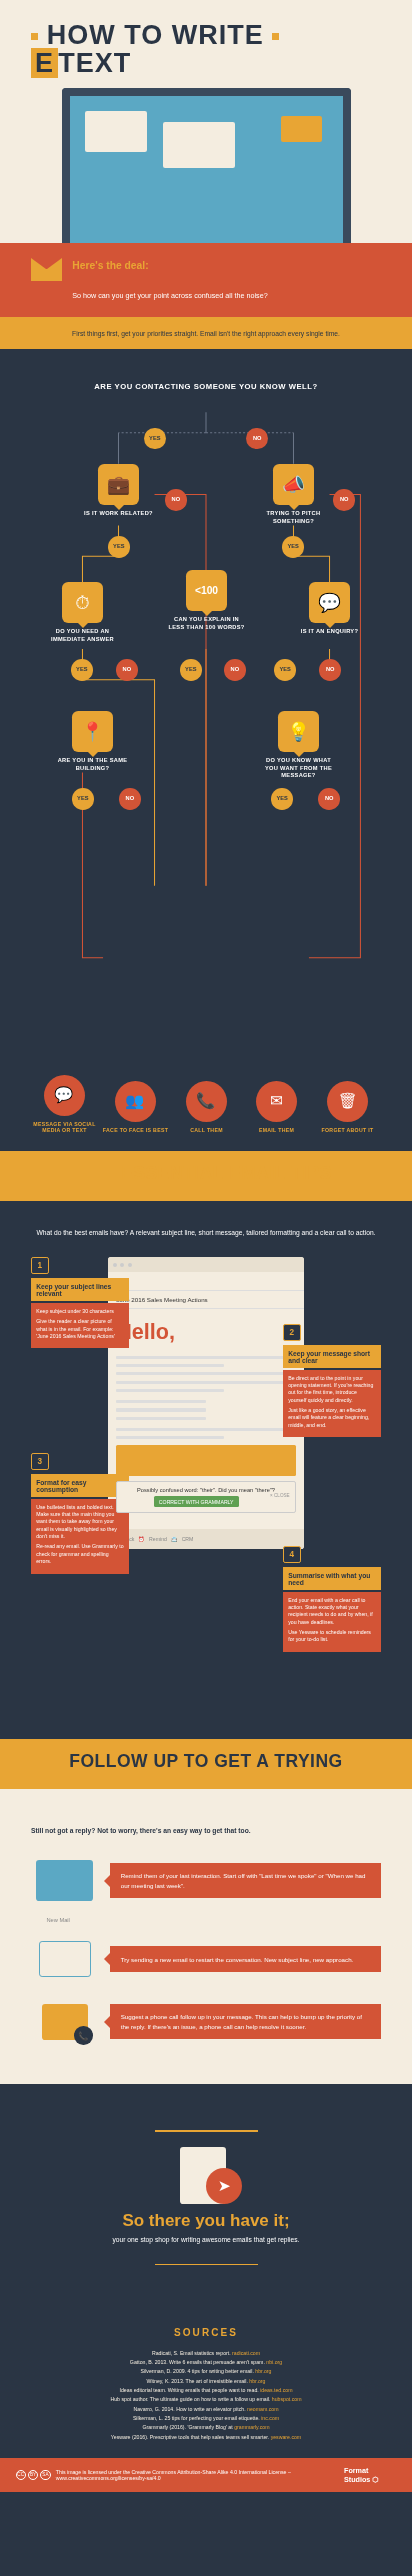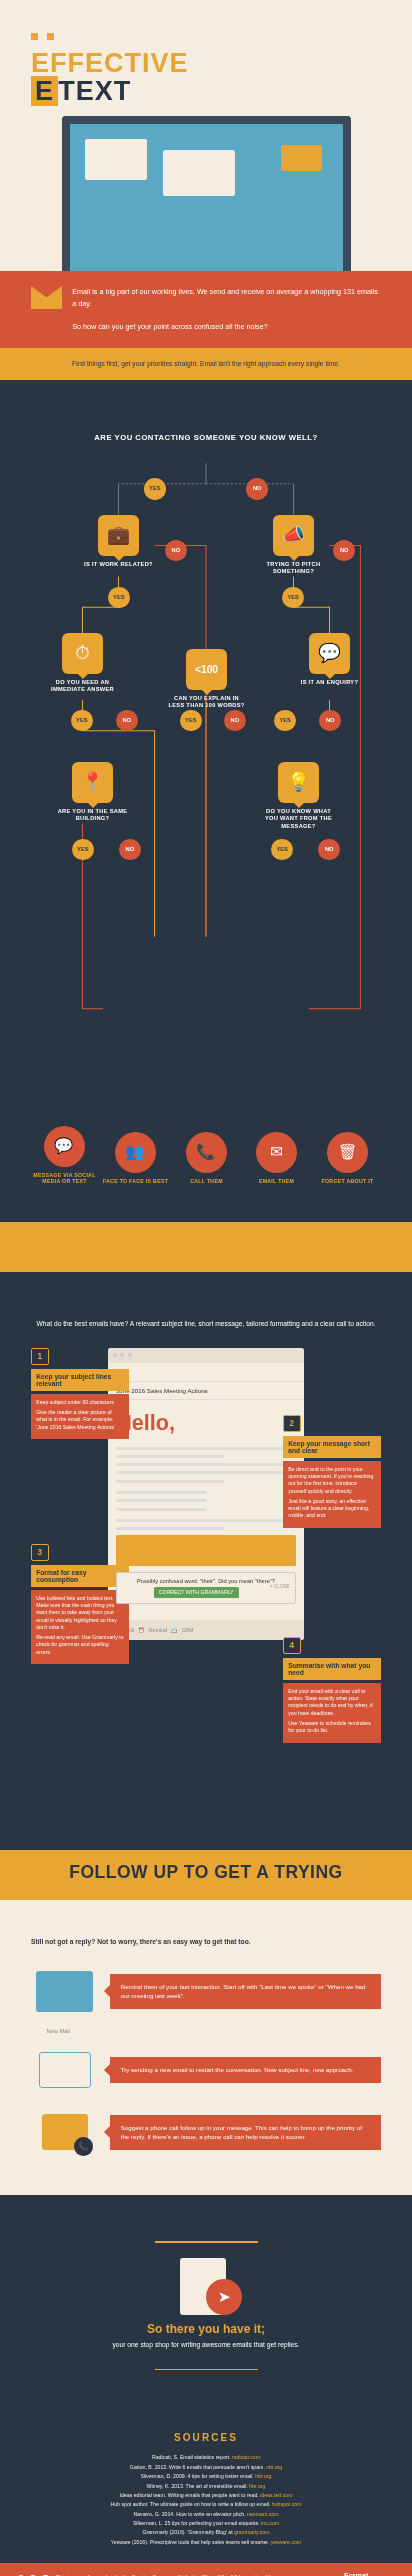--- a/index.html
+++ b/index.html
@@ -1,17 +1,17 @@
 <!DOCTYPE html>
 <html style="font-size:8.2px"><head>
 <meta charset="utf-8">
 <style>
 *{margin:0;padding:0;box-sizing:border-box}
 body{font-family:Arial,Helvetica,sans-serif;background:#2a3544;width:412px;margin:0 auto}
-.section{width:100%;padding:38px 31px;text-align:center}
+.section{width:100%;padding:18px 31px;text-align:center}
 .hero{background:#f4ede0;padding:20.6px 31px 0;position:relative}
 .hero-title{font-size:27px;font-weight:900;color:#2a3544;letter-spacing:1px;line-height:1.05}
 .hero-title .how{color:#2a3544}
 .hero-title .effective{color:#e8a534}
 .hero-title .emails{color:#2a3544;display:block}
 .hero-title .emails .e{background:#e8a534;color:#2a3544;padding:0 4.1px}
 .monitor{width:289px;height:155px;background:#3a4a5c;margin:10.3px auto 0;border-radius:4.1px 4.1px 0 0;position:relative;border:8.2px solid #3a4a5c;border-bottom:none}
 .monitor-inner{background:#5ba8c4;height:100%;position:relative;overflow:hidden}
 .mini-win{position:absolute;background:#f4ede0;border-radius:2.1px}
 .win1{width:62px;height:41px;top:15.5px;left:15.5px}
@@ -65,57 +65,58 @@
 .followup-sub{font-size:6.7px;color:#2a3544;margin:12.4px 0 20.6px;font-weight:600}
 .fu-row{display:flex;align-items:center;gap:12.4px;margin:10.3px 0}
 .fu-icon{width:67px;height:52px;flex-shrink:0;display:flex;align-items:center;justify-content:center}
 .fu-mail{width:57px;height:41px;background:#5ba8c4;border-radius:3.1px;position:relative}
 .fu-text{flex:1;background:#d35436;color:#fff;font-size:6.2px;padding:8.2px 10.3px;text-align:left;line-height:1.5;position:relative}
 .fu-text::before{content:'';position:absolute;left:-6.2px;top:50%;transform:translateY(-50%);border-top:6.2px solid transparent;border-bottom:6.2px solid transparent;border-right:6.2px solid #d35436}
 .closing{background:#2a3544;padding:26px 31px;text-align:center}
 .closing-icon{width:62px;height:46px;margin:0 auto 12.4px;position:relative}
 .closing-paper{width:46px;height:57px;background:#f4ede0;border-radius:3.1px;position:absolute;left:5.2px;top:-5.2px}
 .closing-arrow{width:36px;height:36px;background:#d35436;border-radius:50%;position:absolute;right:-5.2px;bottom:-5.2px;display:flex;align-items:center;justify-content:center;color:#fff;font-size:15.5px}
-.closing h2{color:#e8a534;font-size:12px;font-weight:900;margin-bottom:5.2px}
+.closing h2{color:#e8a534;font-size:17px;font-weight:900;margin-bottom:5.2px}
 .closing p{color:#fff;font-size:6.7px}
 .divider{height:1.5px;background:#e8a534;width:103px;margin:20.6px auto}
 .sources{background:#2a3544;padding:15.5px 31px;text-align:center}
 .sources h3{color:#e8a534;font-size:10px;letter-spacing:2.1px;margin-bottom:10.3px}
 .sources p{color:#f4ede0;font-size:5.2px;line-height:1.8}
 .sources .site{color:#e8a534}
 .footer{background:#d35436;padding:8.2px 15.5px;display:flex;align-items:center;justify-content:space-between;color:#fff;font-size:5.2px}
 .cc{display:flex;gap:2.1px}
 .cc span{width:10.3px;height:10.3px;border:0.5px solid #fff;border-radius:50%;display:flex;align-items:center;justify-content:center;font-size:4.6px}
 .neo{font-size:7.2px;font-weight:600}
 svg.flowlines{position:absolute;top:0;left:0;width:100%;height:100%;pointer-events:none}
 .sq{width:7.2px;height:7.2px;background:#e8a534;display:inline-block;vertical-align:middle}
 </style>
 </head>
 <body>
 
 <div class="hero">
   <div class="hero-title">
     <span class="sq"></span>
+    <span class="how">HOW TO WRITE</span>
     <span class="sq"></span><br>
-    <span class="effective">EFFECTIVE</span>
     <span class="emails"><span class="e">E</span><span>TEXT</span></span>
   </div>
   <div class="monitor">
     <div class="monitor-inner">
       <div class="mini-win win1"></div>
       <div class="mini-win win2"></div>
       <div class="mini-win win3"></div>
     </div>
   </div>
 </div>
 
 <div class="orange-strip">
   <div class="env-icon"></div>
   <div class="deal-text">
-    <p>Email is a big part of our working lives. We send and receive on average a whopping 131 emails a day.</p><br>
+    <h3>Here's the deal:</h3>
+    <br>
     <p>So how can you get your point across confused all the noise?</p>
   </div>
 </div>
 
 <div class="banner">
   <p>First things first, get your priorities straight. Email isn't the right approach every single time.</p>
 </div>
 
 <div class="section dark">
   <div class="question">ARE YOU CONTACTING SOMEONE YOU KNOW WELL?</div>
@@ -154,21 +155,21 @@
     </div>
     <span class="yn" style="top:124px;left:77px">YES</span>
     <span class="yn no" style="top:77px;left:134px">NO</span>
     <span class="yn" style="top:124px;right:77px">YES</span>
     <span class="yn no" style="top:77px;right:26px">NO</span>
 
     <div class="node" style="top:170px;left:13px">
       <div class="node-icon badge">⏱</div>
       <div class="node-label">DO YOU NEED AN IMMEDIATE ANSWER</div>
     </div>
-    <div class="node" style="top:186px;left:137px">
+    <div class="node" style="top:158px;left:137px">
       <div class="node-icon badge">
           <span style="font-size:10.3px;font-weight:900">&lt;100</span>
         </div>
       <div class="node-label">CAN YOU EXPLAIN IN LESS THAN 100 WORDS?</div>
     </div>
     <div class="node" style="top:170px;right:13px">
       <div class="node-icon badge">💬</div>
       <div class="node-label">IS IT AN ENQUIRY?</div>
     </div>
 

